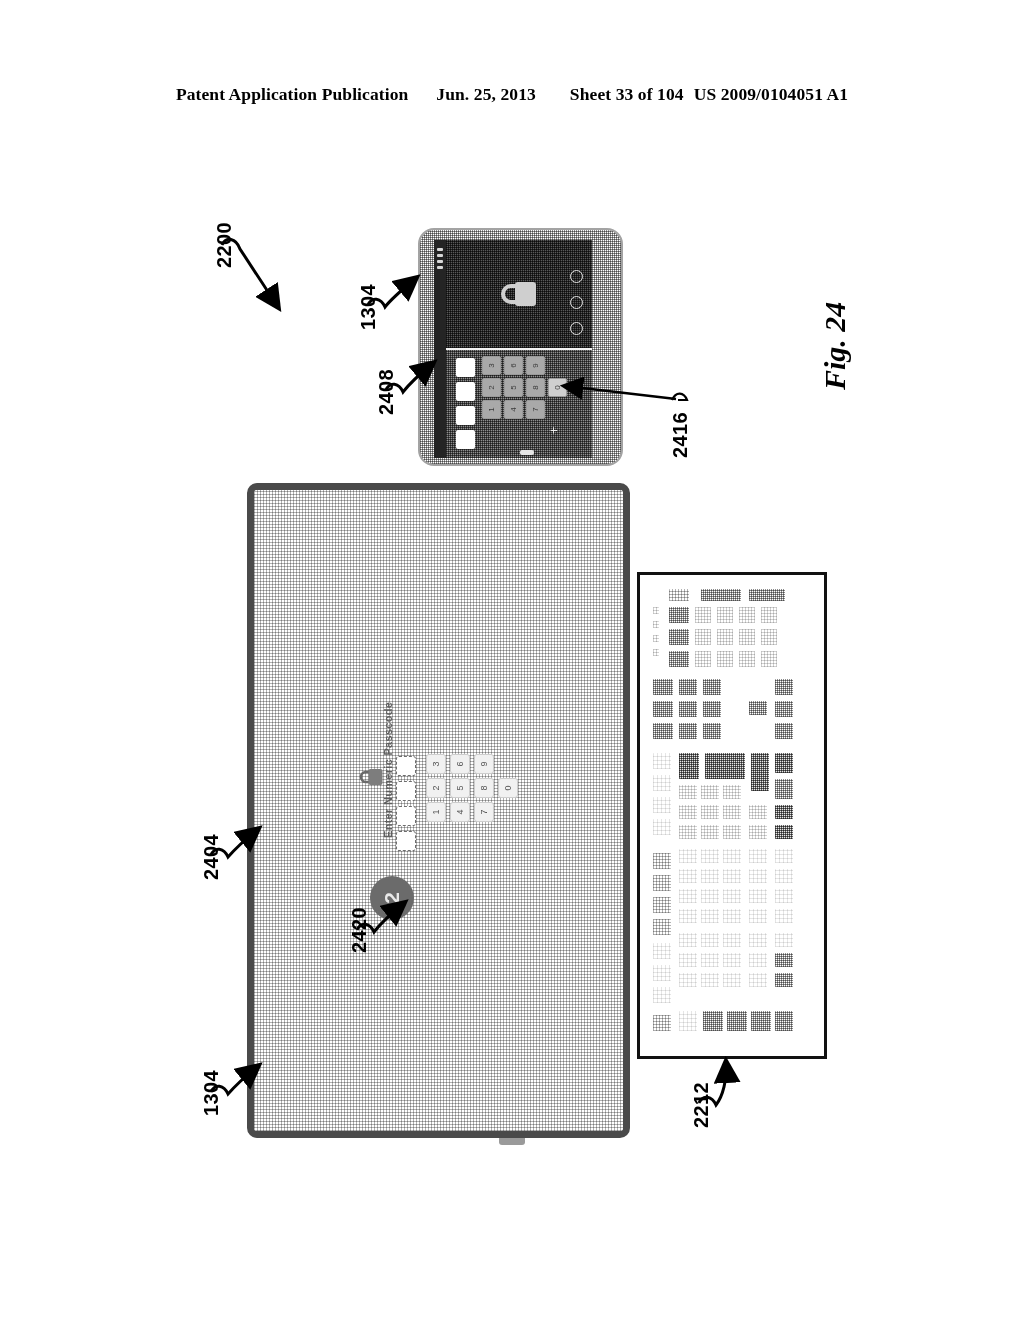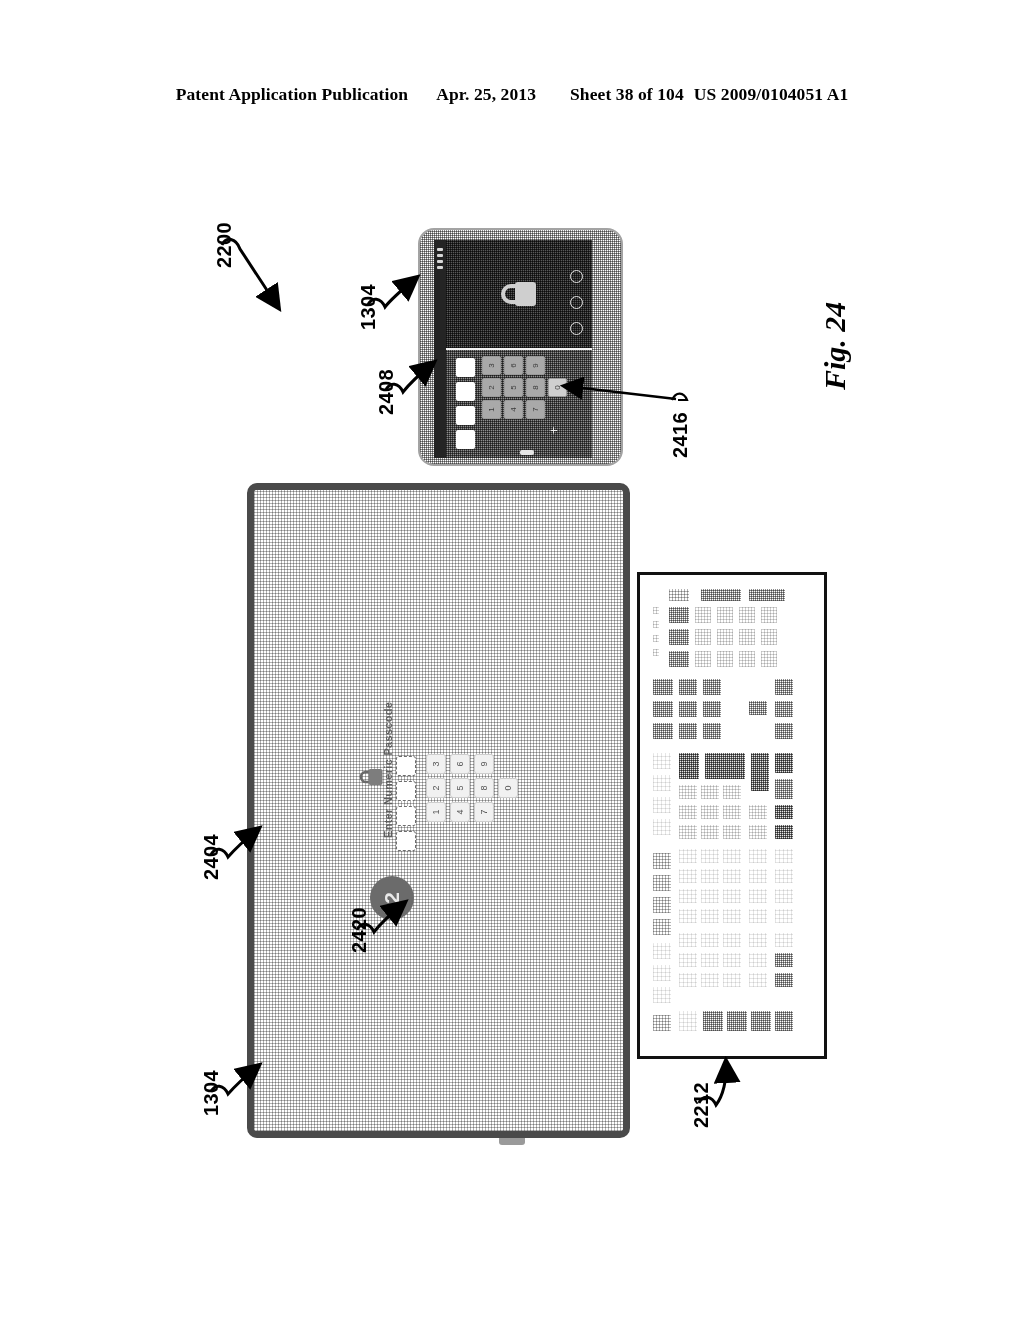--- a/index.html
+++ b/index.html
@@ -226,22 +226,22 @@
   .sh-3{background-color:#ffffff;background-image:repeating-linear-gradient(0deg,rgba(0,0,0,.45) 0 1px,transparent 1px 2px),repeating-linear-gradient(90deg,rgba(0,0,0,.45) 0 1px,transparent 1px 2px);}
   .sh-4{background-color:#e8e8e8;background-image:repeating-linear-gradient(0deg,rgba(0,0,0,.58) 0 1px,transparent 1px 2px),repeating-linear-gradient(90deg,rgba(0,0,0,.58) 0 1px,transparent 1px 2px);}
 </style>
 </head>
 <body>
 
 <div class="page">
 
   <div class="hdr">
     <span class="seg g1">Patent Application Publication</span>
-    <span class="seg g2">Apr. 25, 2013</span>
-    <span class="seg g3">Sheet 38 of 104</span>
+    <span class="seg g2">Jun. 25, 2013</span>
+    <span class="seg g3">Sheet 33 of 104</span>
     <span class="seg">US 2009/0104051 A1</span>
   </div>
 
   <div class="figcap" style="left:818px;top:390px;">Fig. 24</div>
 
   <div class="tablet">
     <div class="tablet-body dither-md"></div>
 
     <div class="tablet-screen">
 

